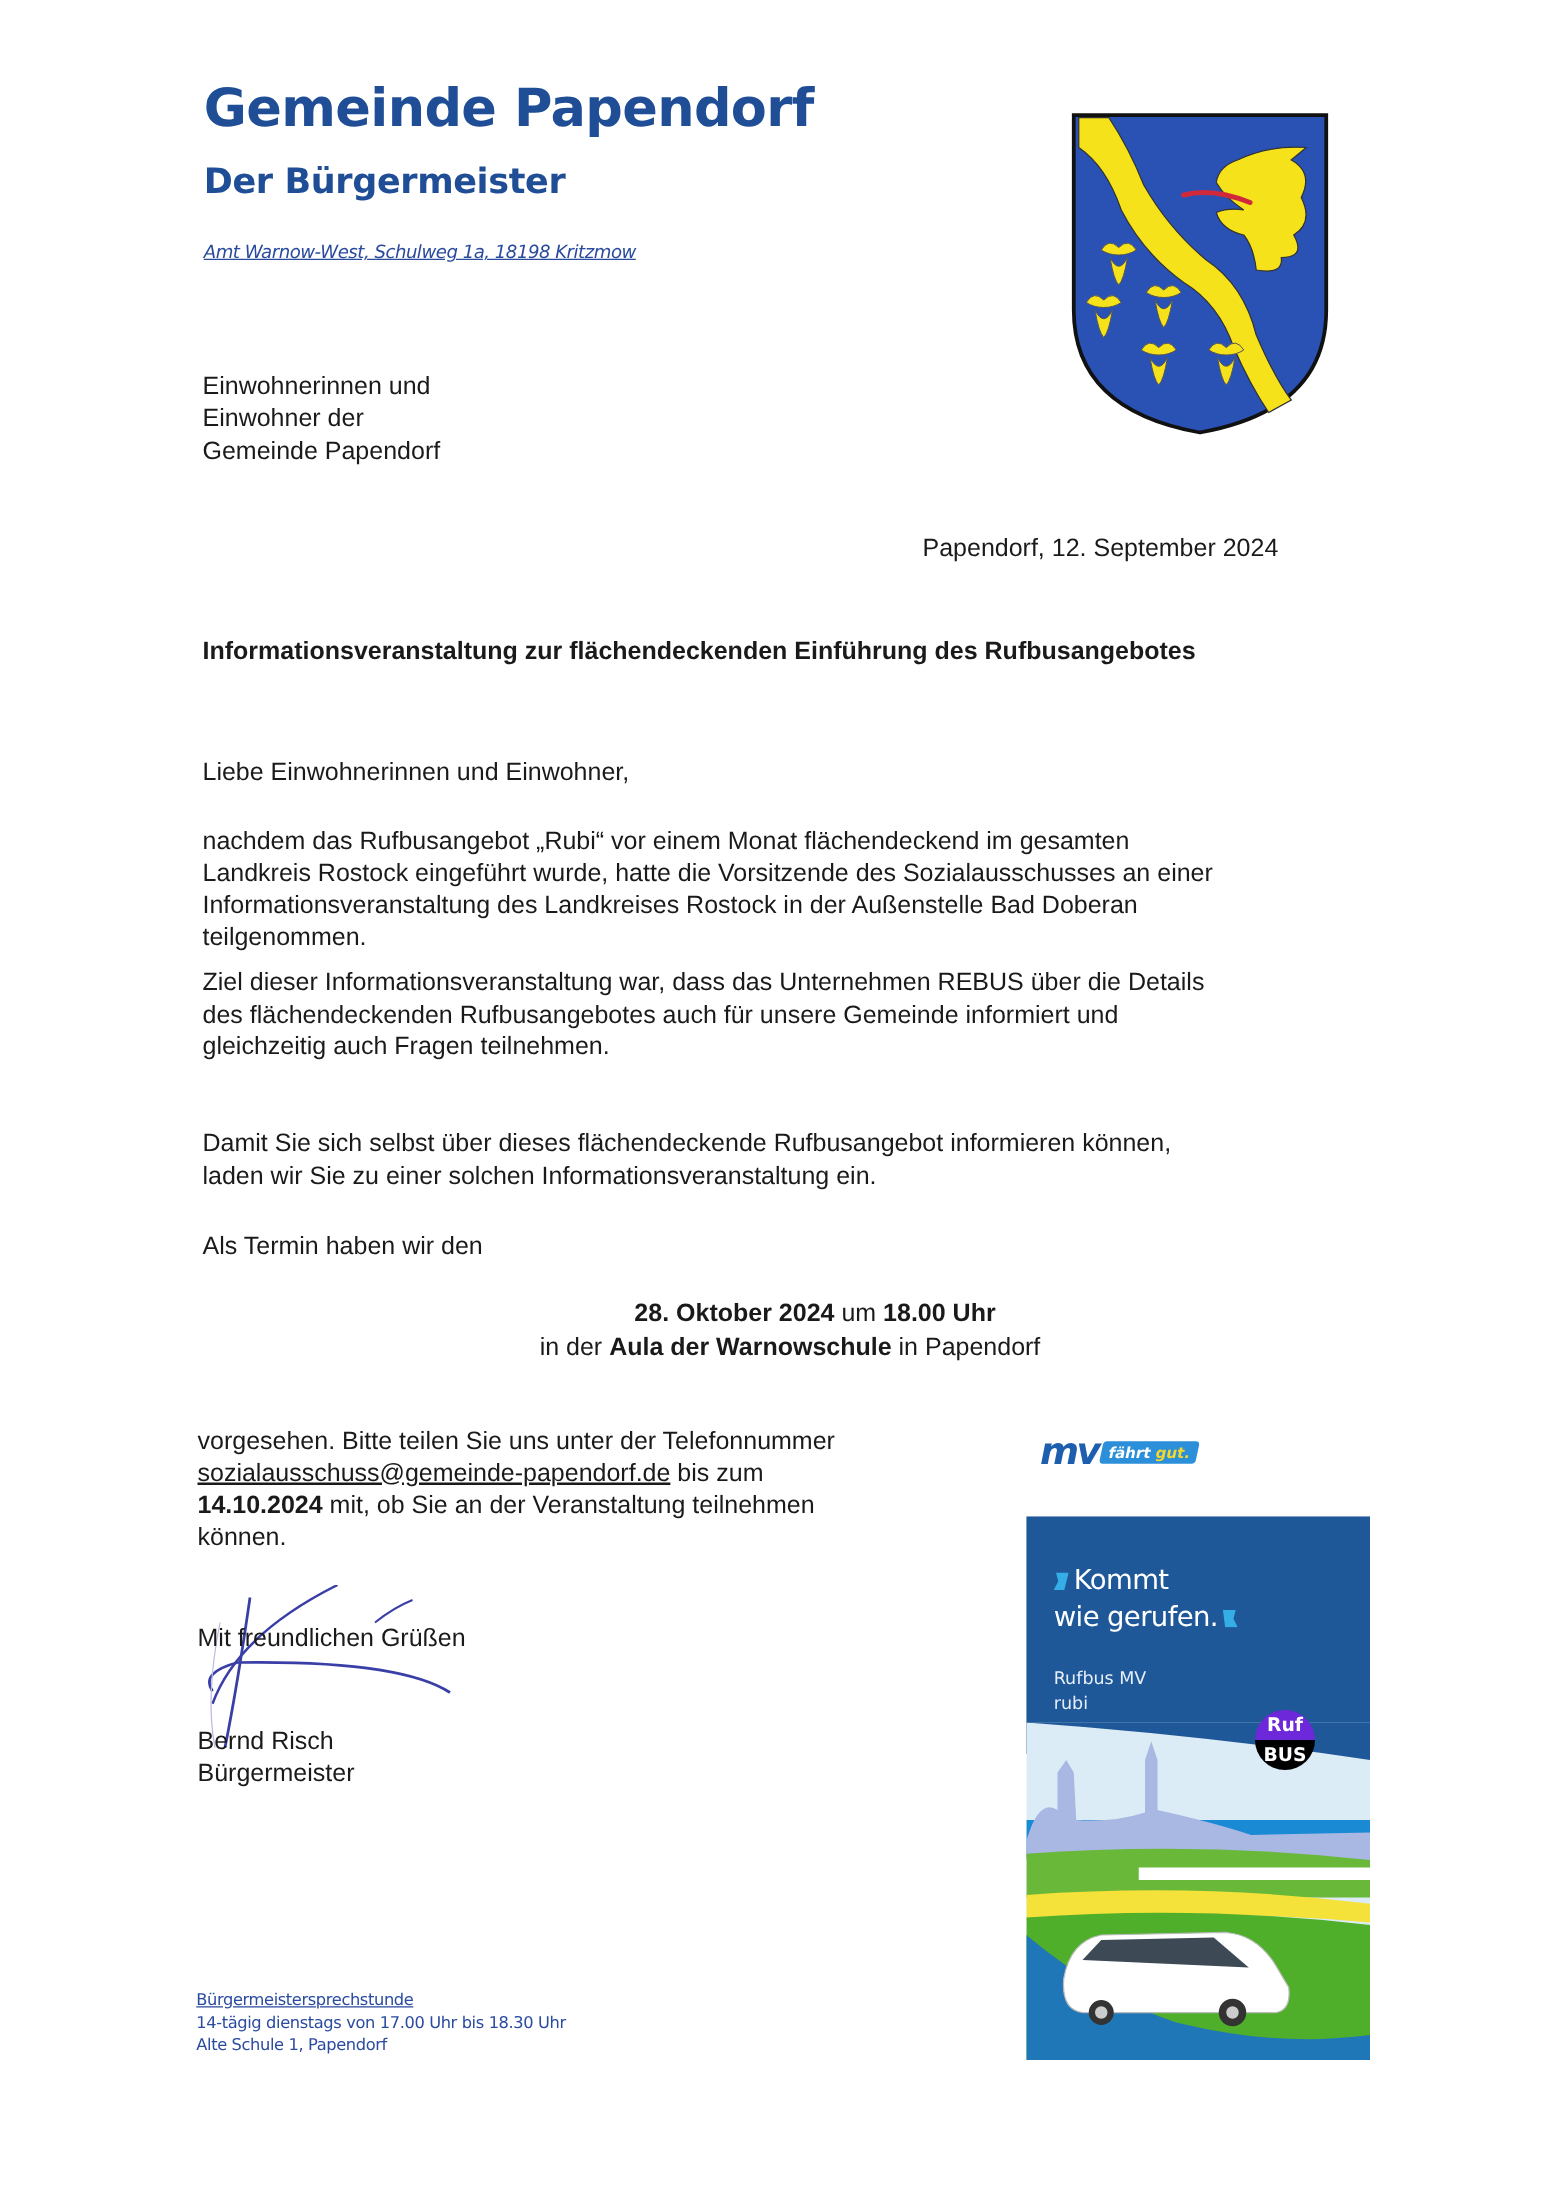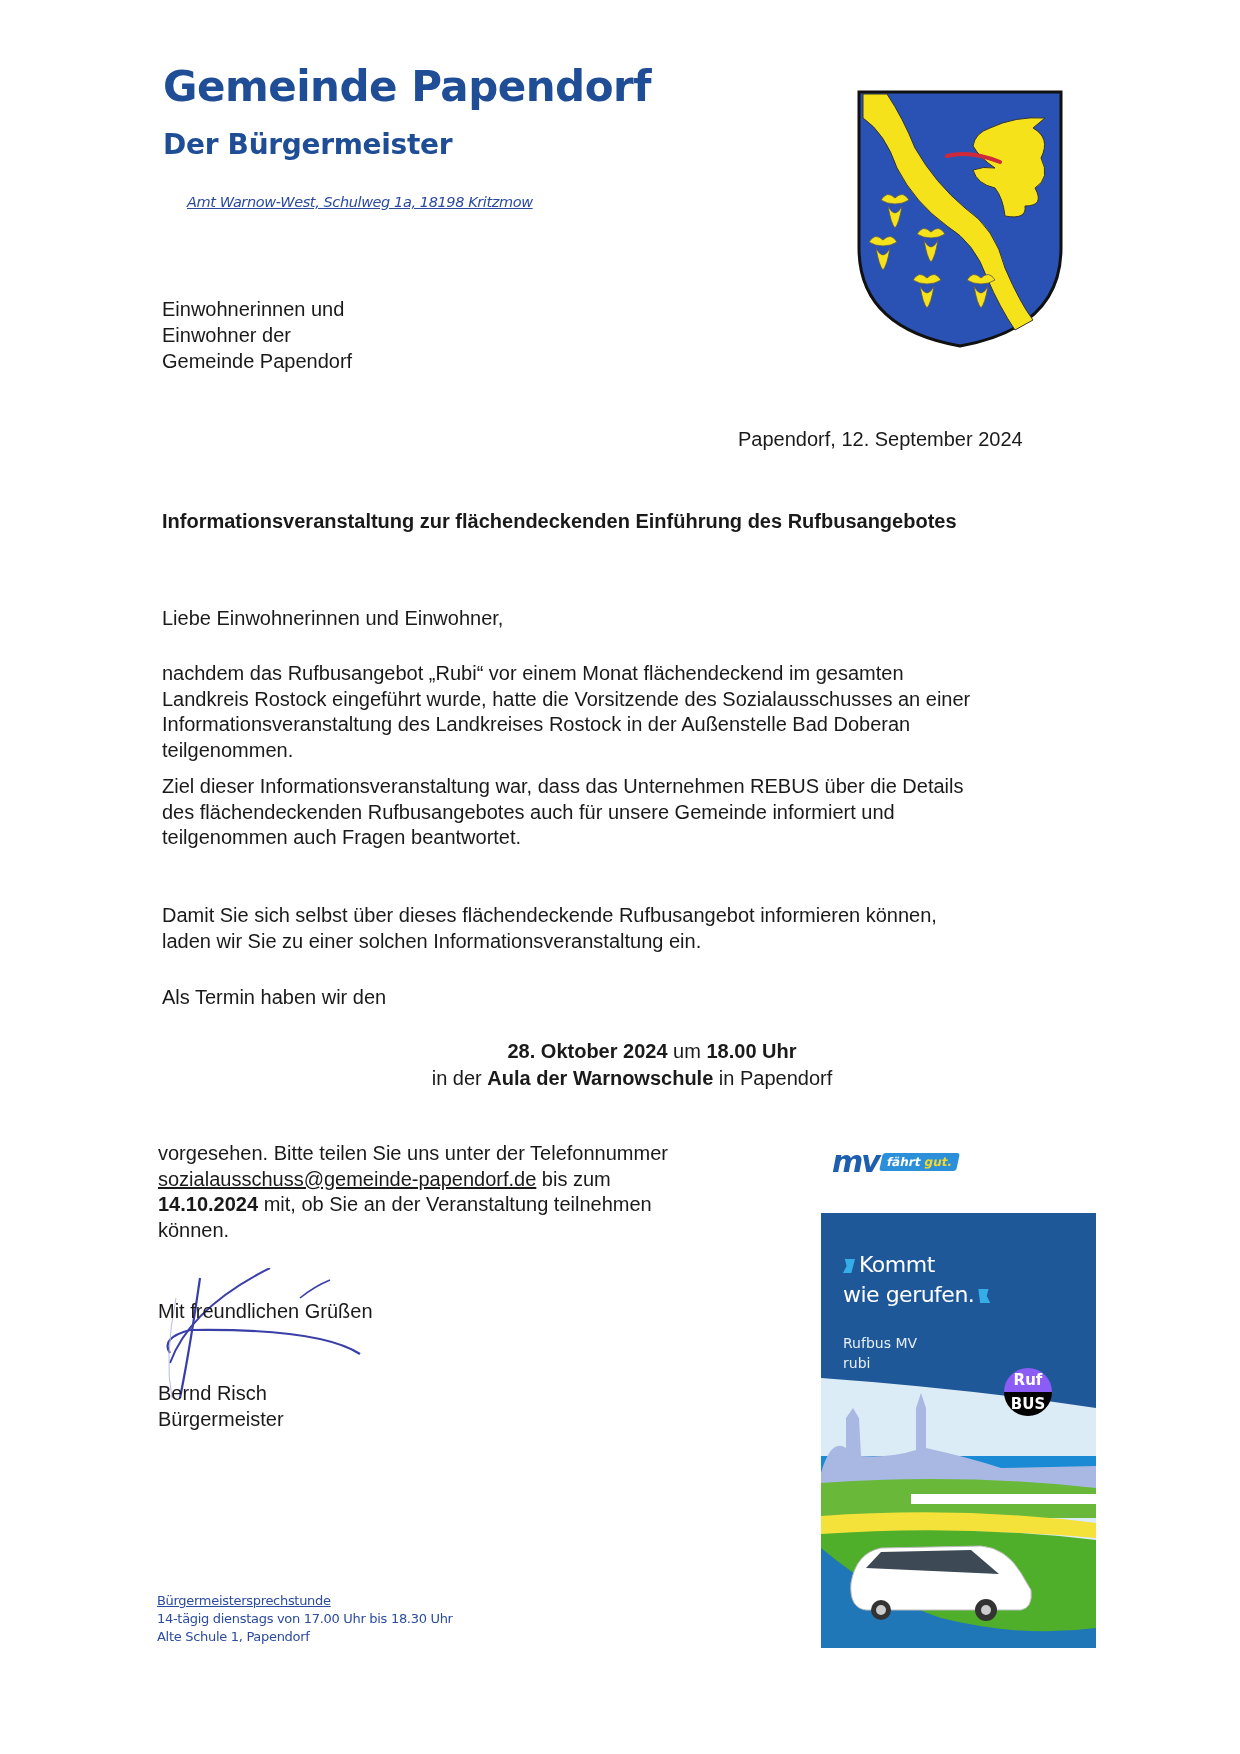--- a/index.html
+++ b/index.html
@@ -1,20 +1,20 @@
 <!DOCTYPE html>
 <html><head>
 <meta charset="utf-8">
 <style>
   html, body { margin:0; padding:0; background:#ffffff; }
   body { width:1240px; height:1754px; position:relative; overflow:hidden; font-family:"Liberation Sans", sans-serif; color:#1a1a1a; }
   .abs { position:absolute; }
   .org-name { left:163px; top:64px; font-family:"DejaVu Sans", sans-serif; font-weight:bold; font-size:42px; color:#1f4d96; letter-spacing:-0.5px; line-height:1.1; white-space:nowrap; }
   .org-sub { left:163px; top:128px; font-family:"DejaVu Sans", sans-serif; font-weight:bold; font-size:28px; color:#1f4d96; letter-spacing:-0.3px; white-space:nowrap; }
-  .return-addr { left:163px; top:194px; font-family:"DejaVu Sans", sans-serif; font-style:italic; font-size:14.5px; color:#2a4a9e; text-decoration:underline; white-space:nowrap; letter-spacing:-0.4px;margin-left:24px; }
+  .return-addr { left:163px; top:194px; font-family:"DejaVu Sans", sans-serif; font-style:italic; font-size:14.5px; color:#2a4a9e; text-decoration:underline; white-space:nowrap; letter-spacing:-0.4px; }
   .crest { left:855px; top:88px; width:210px; height:262px; }
   .recipient { left:162px; top:296px; font-size:20px; line-height:26px; }
   .recipient div { white-space:nowrap; }
   .date { left:738px; top:428px; font-size:20px; white-space:nowrap; }
   .subject { left:162px; top:508px; font-size:20px; font-weight:bold; line-height:27px; width:940px; }
   .para { left:162px; font-size:20px; line-height:25.5px; width:940px; }
   .para div { white-space:nowrap; }
   .center-block { left:162px; top:1038px; width:940px; text-align:center; font-size:20px; line-height:27px; }
   .center-block .l1 { padding-left:40px; }
   .reply { left:158px; top:1141px; font-size:20px; line-height:25.5px; }
@@ -91,21 +91,21 @@
 <div class="abs para" style="top:661px;">
   <div>nachdem das Rufbusangebot „Rubi“ vor einem Monat flächendeckend im gesamten</div>
   <div>Landkreis Rostock eingeführt wurde, hatte die Vorsitzende des Sozialausschusses an einer</div>
   <div>Informationsveranstaltung des Landkreises Rostock in der Außenstelle Bad Doberan</div>
   <div>teilgenommen.</div>
 </div>
 
 <div class="abs para" style="top:774px;">
   <div>Ziel dieser Informationsveranstaltung war, dass das Unternehmen REBUS über die Details</div>
   <div>des flächendeckenden Rufbusangebotes auch für unsere Gemeinde informiert und</div>
-  <div>teilgenommen auch Fragen beantwortet.</div>
+  <div>gleichzeitig auch Fragen teilnehmen.</div>
 </div>
 
 <div class="abs para" style="top:903px;">
   <div>Damit Sie sich selbst über dieses flächendeckende Rufbusangebot informieren können,</div>
   <div>laden wir Sie zu einer solchen Informationsveranstaltung ein.</div>
 </div>
 
 <div class="abs para" style="top:985px;">
   <div>Als Termin haben wir den</div>
 </div>
@@ -173,16 +173,16 @@
   </svg>
   <div class="flyer-h1">
     <div><span class="chev l"></span><span>Kommt</span></div>
     <div><span>wie gerufen.</span><span class="chev r"></span></div>
   </div>
   <div class="flyer-sub">
     <div>Rufbus MV</div>
     <div>rubi</div>
   </div>
   <div style="position:absolute; left:183px; top:155px; width:48px; height:48px; border-radius:50%; overflow:hidden; font-family:'DejaVu Sans',sans-serif; font-weight:bold; text-align:center; font-size:15px; line-height:24px;">
-    <div style="background:#8b5cf6; color:#fff; height:24px;">Ruf</div>
+    <div style="background:#6d28d9; color:#fff; height:24px;">Ruf</div>
     <div style="background:#000000; color:#fff; height:24px;">BUS</div>
   </div>
 </div>
 
 </body></html>

